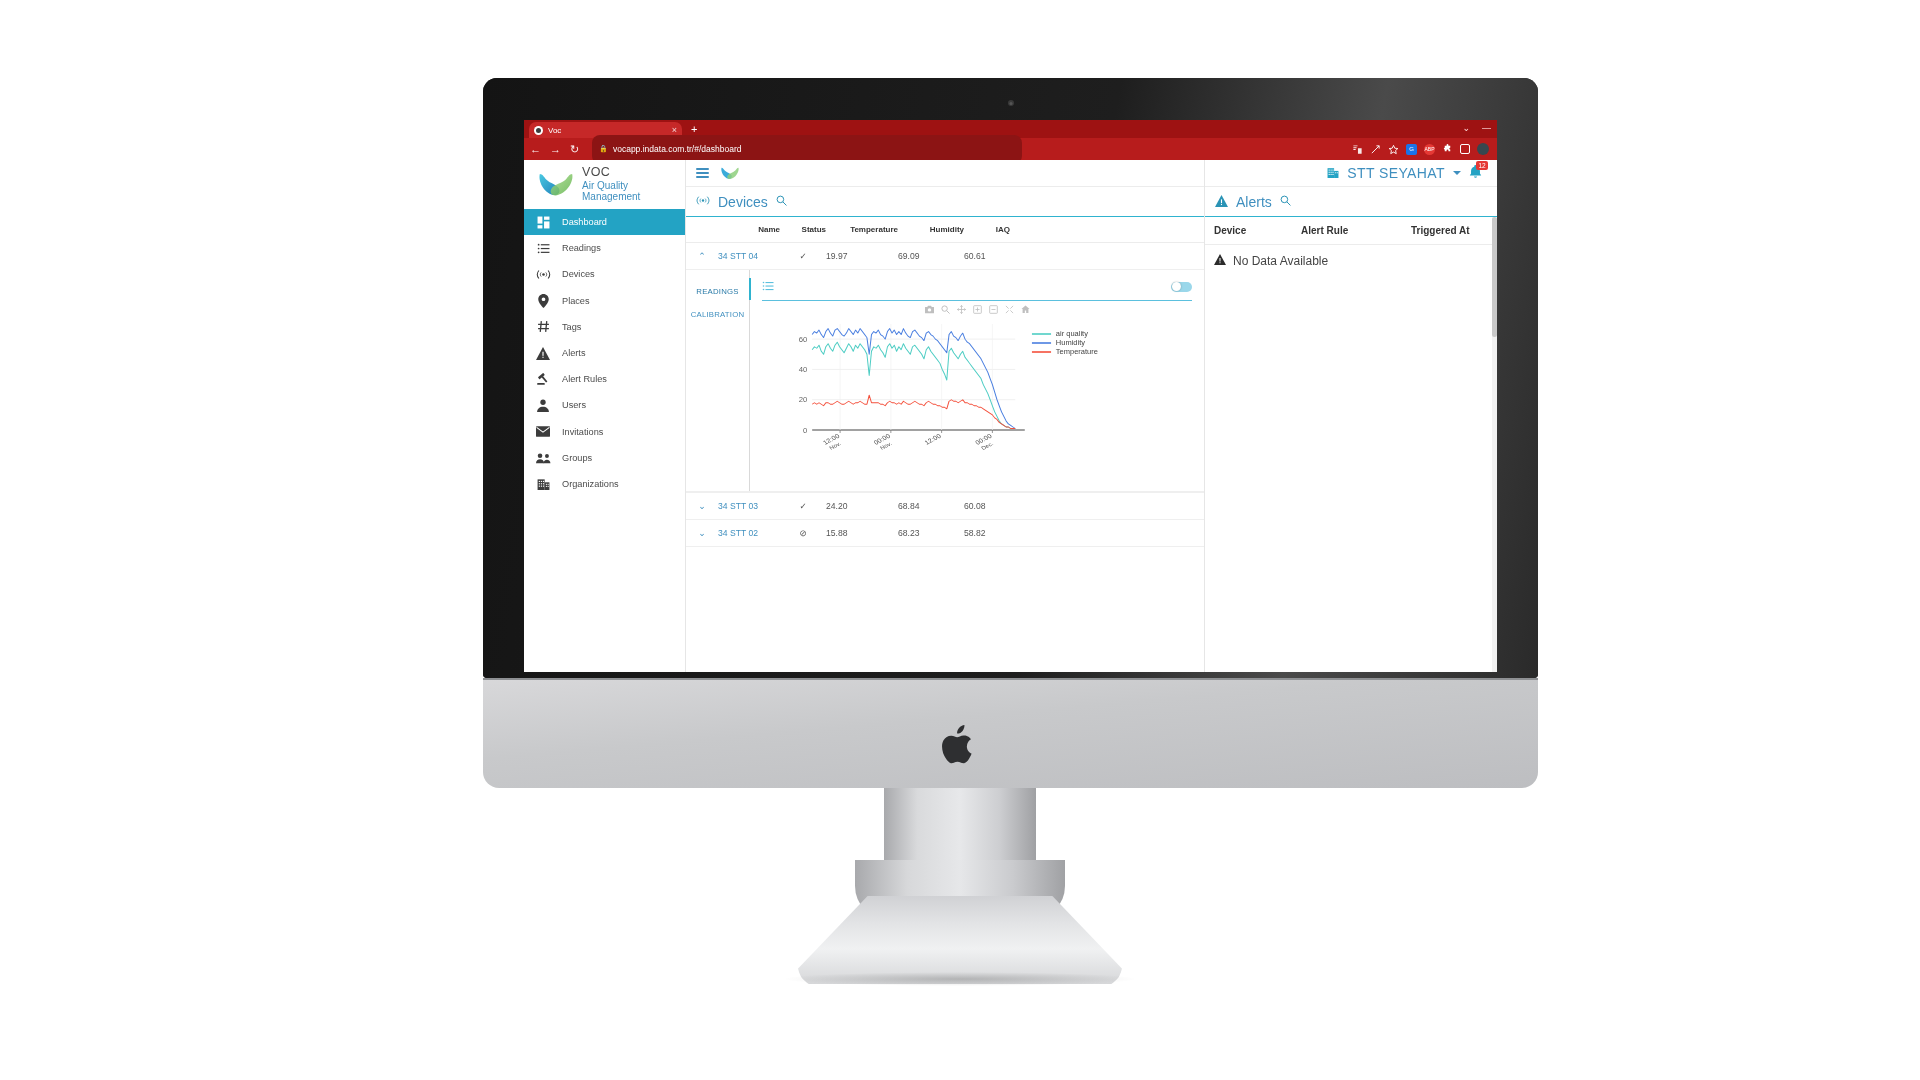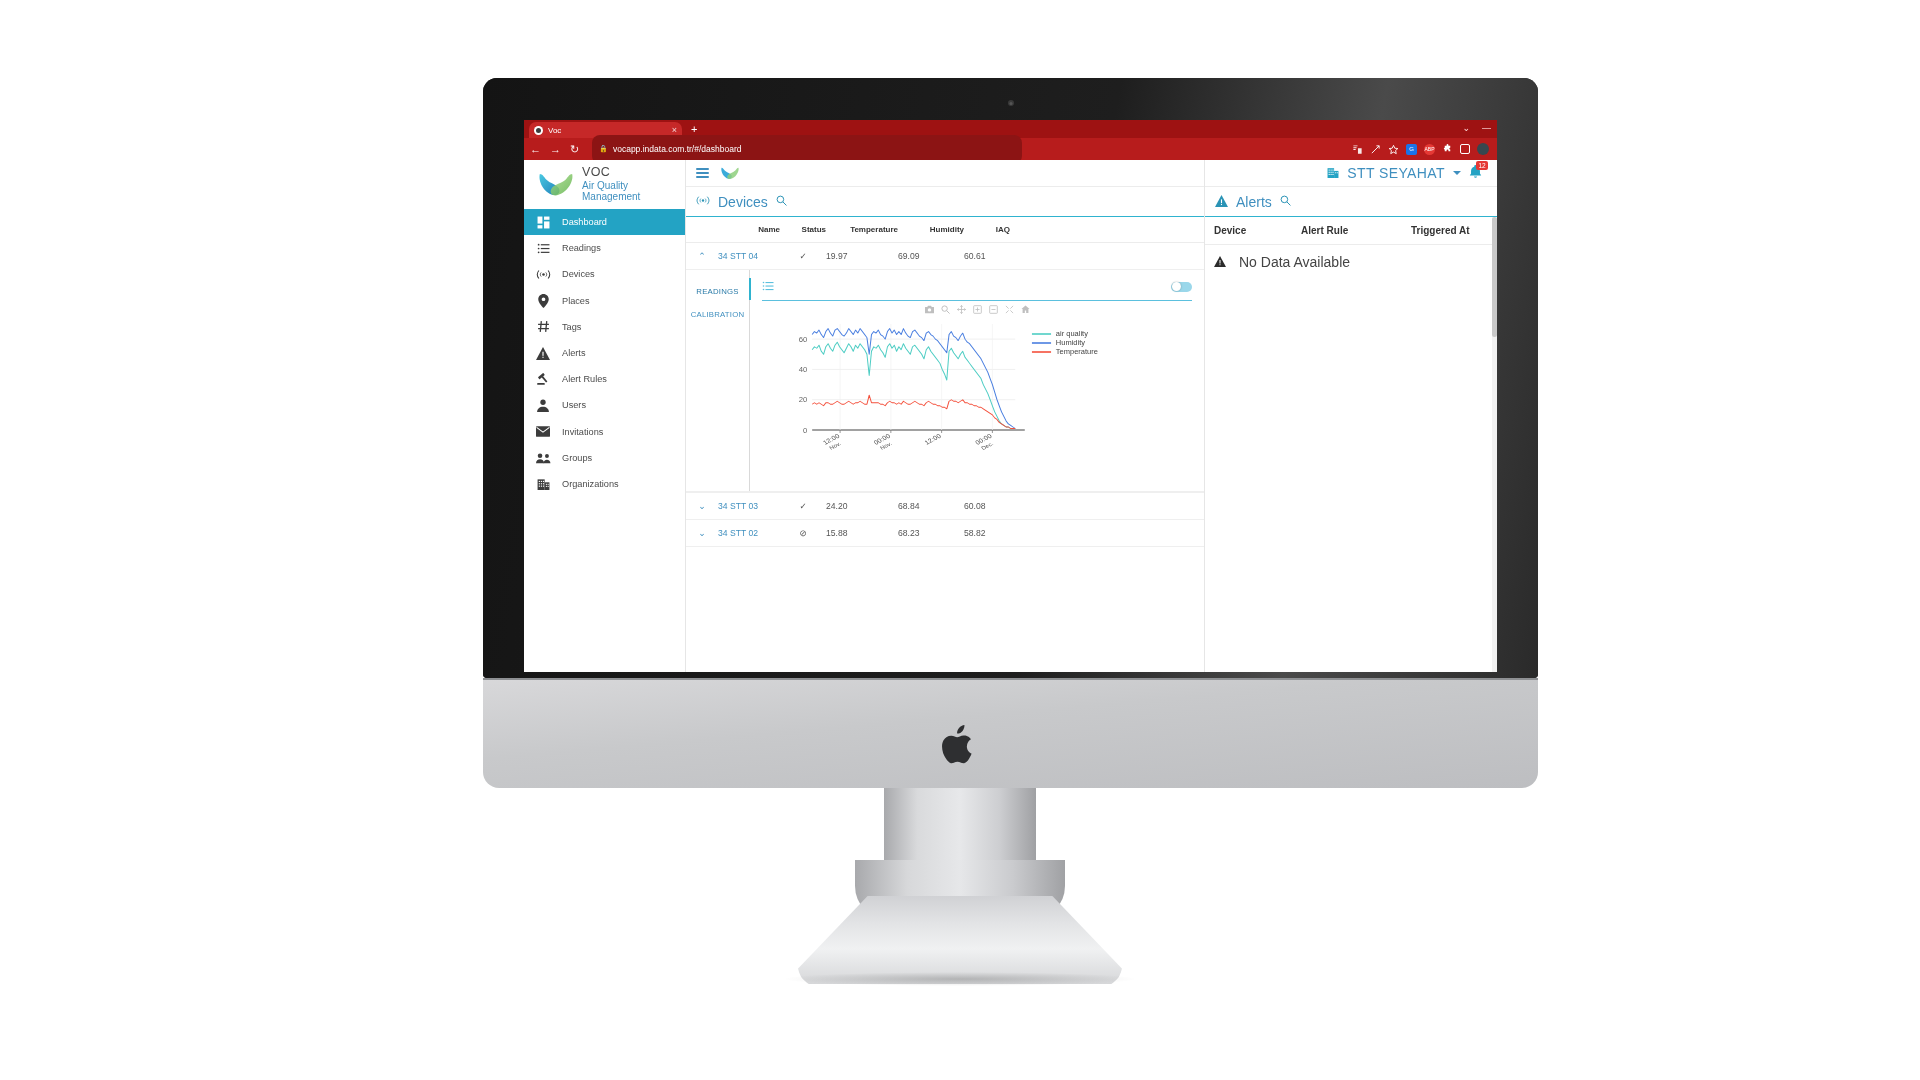--- a/index.html
+++ b/index.html
@@ -163,21 +163,21 @@
   .plotly-bar { display:flex; justify-content:center; gap:7px; margin-top:4px; color:#bfbfbf; font-size:8px; }
   .chart-wrap { position:relative; height:152px; margin-top:2px; }
 
   
   .rightpanel { width:292px; flex:none; }
   table.alerts { width:100%; border-collapse:collapse; table-layout:fixed;}
   table.alerts th { font-size:10px; color:#333; font-weight:bold; text-align:left; padding:8px 0; border-bottom:1px solid #ececec;}
   .ah1{width:96px;padding-left:9px !important;}
   .ah2{width:110px;}
   .ah3{width:auto;}
-  .nodata { display:flex; align-items:center; gap:13px; padding:9px 9px; font-size:14px; color:#444;}
+  .nodata { display:flex; align-items:center; gap:7px; padding:9px 9px; font-size:12px; color:#444;}
   .scrollbar { position:absolute; right:0; top:57px; width:5px; bottom:0; background:#f2f2f2;}
   .scrollbar i{ position:absolute; left:0; top:0; width:5px; height:120px; background:#c9c9c9; border-radius:3px;}
 </style>
 </head>
 <body>
 
 <div id="stage">
 
   <div class="imac-body">
     <div class="imac-bezel-grad"></div>

